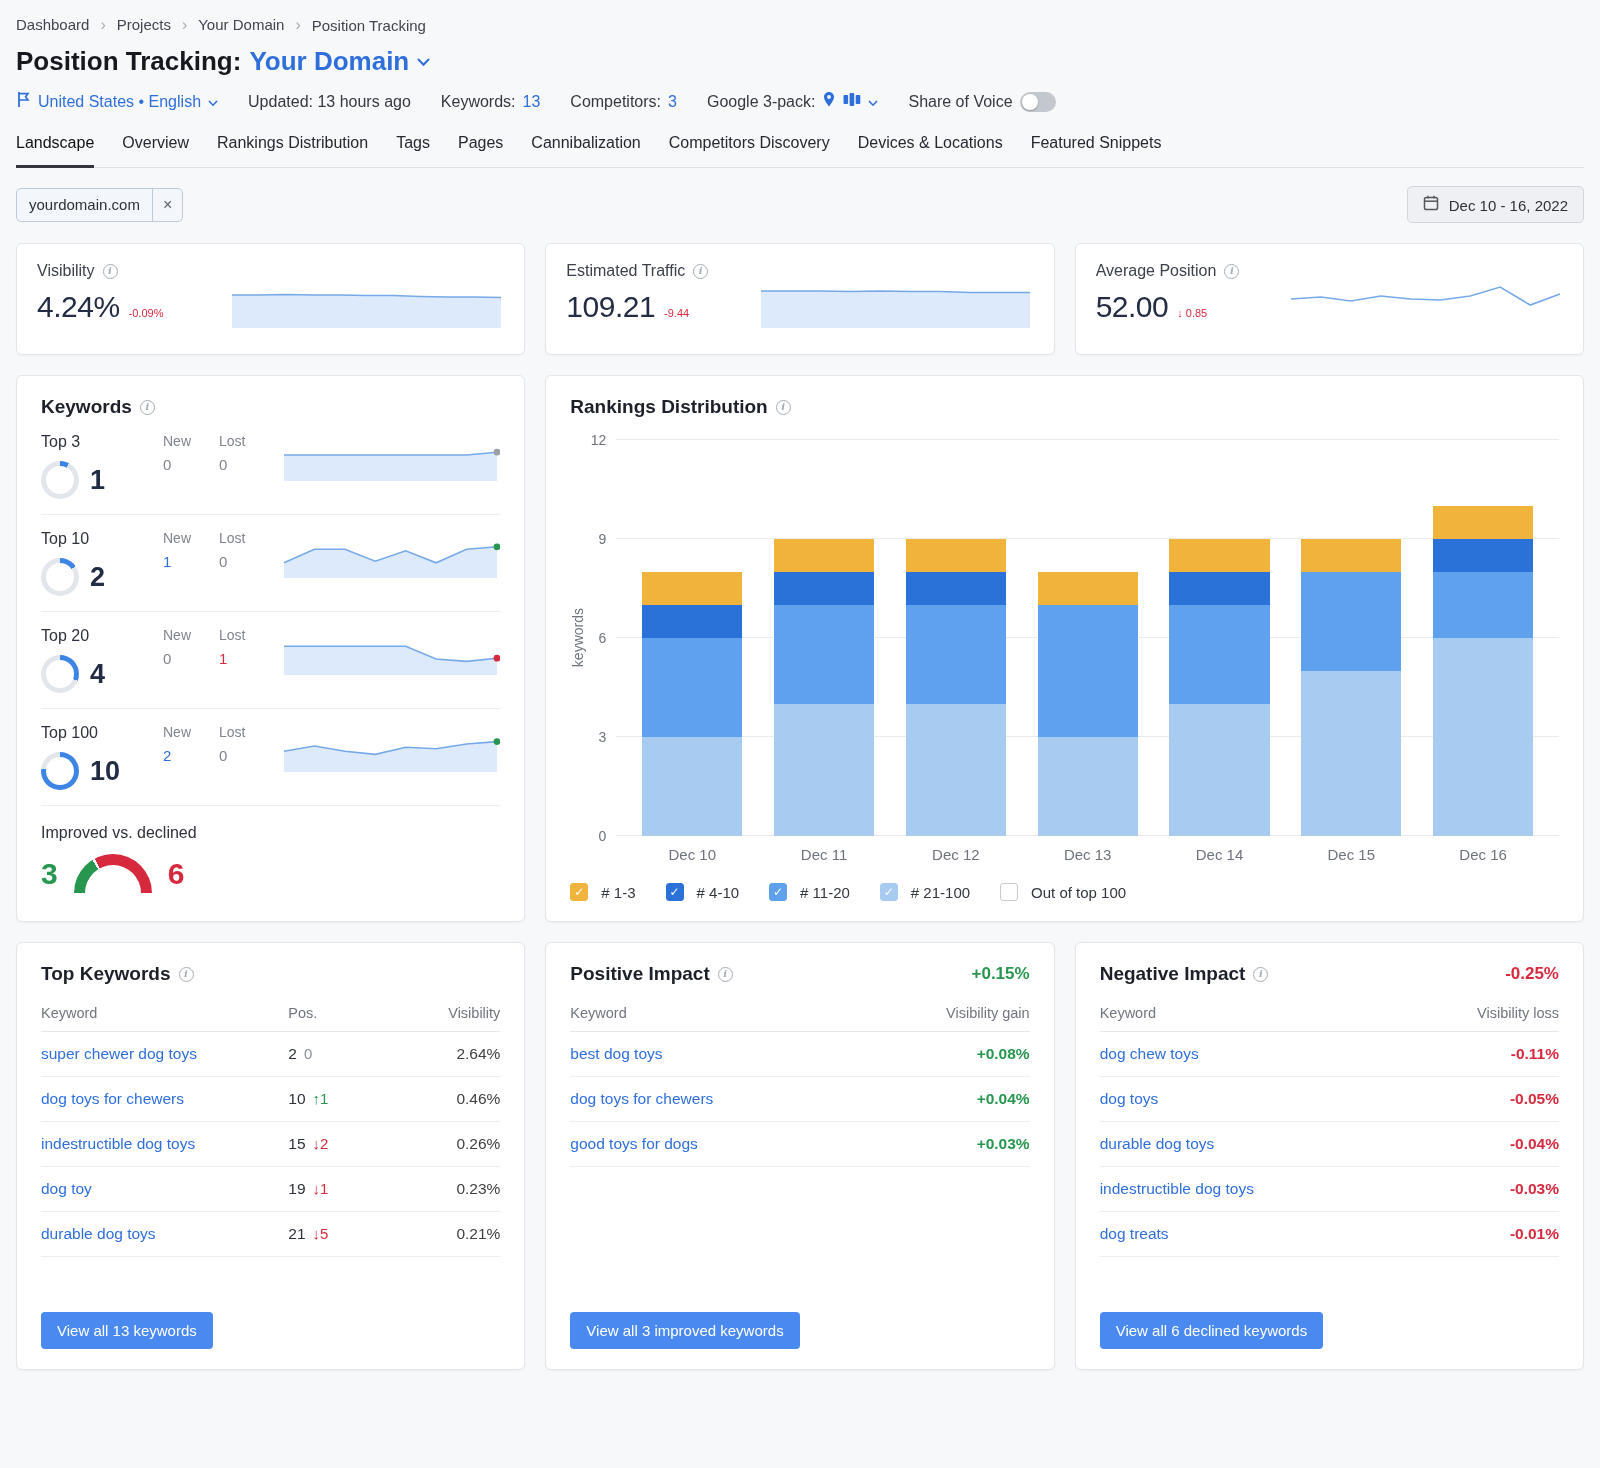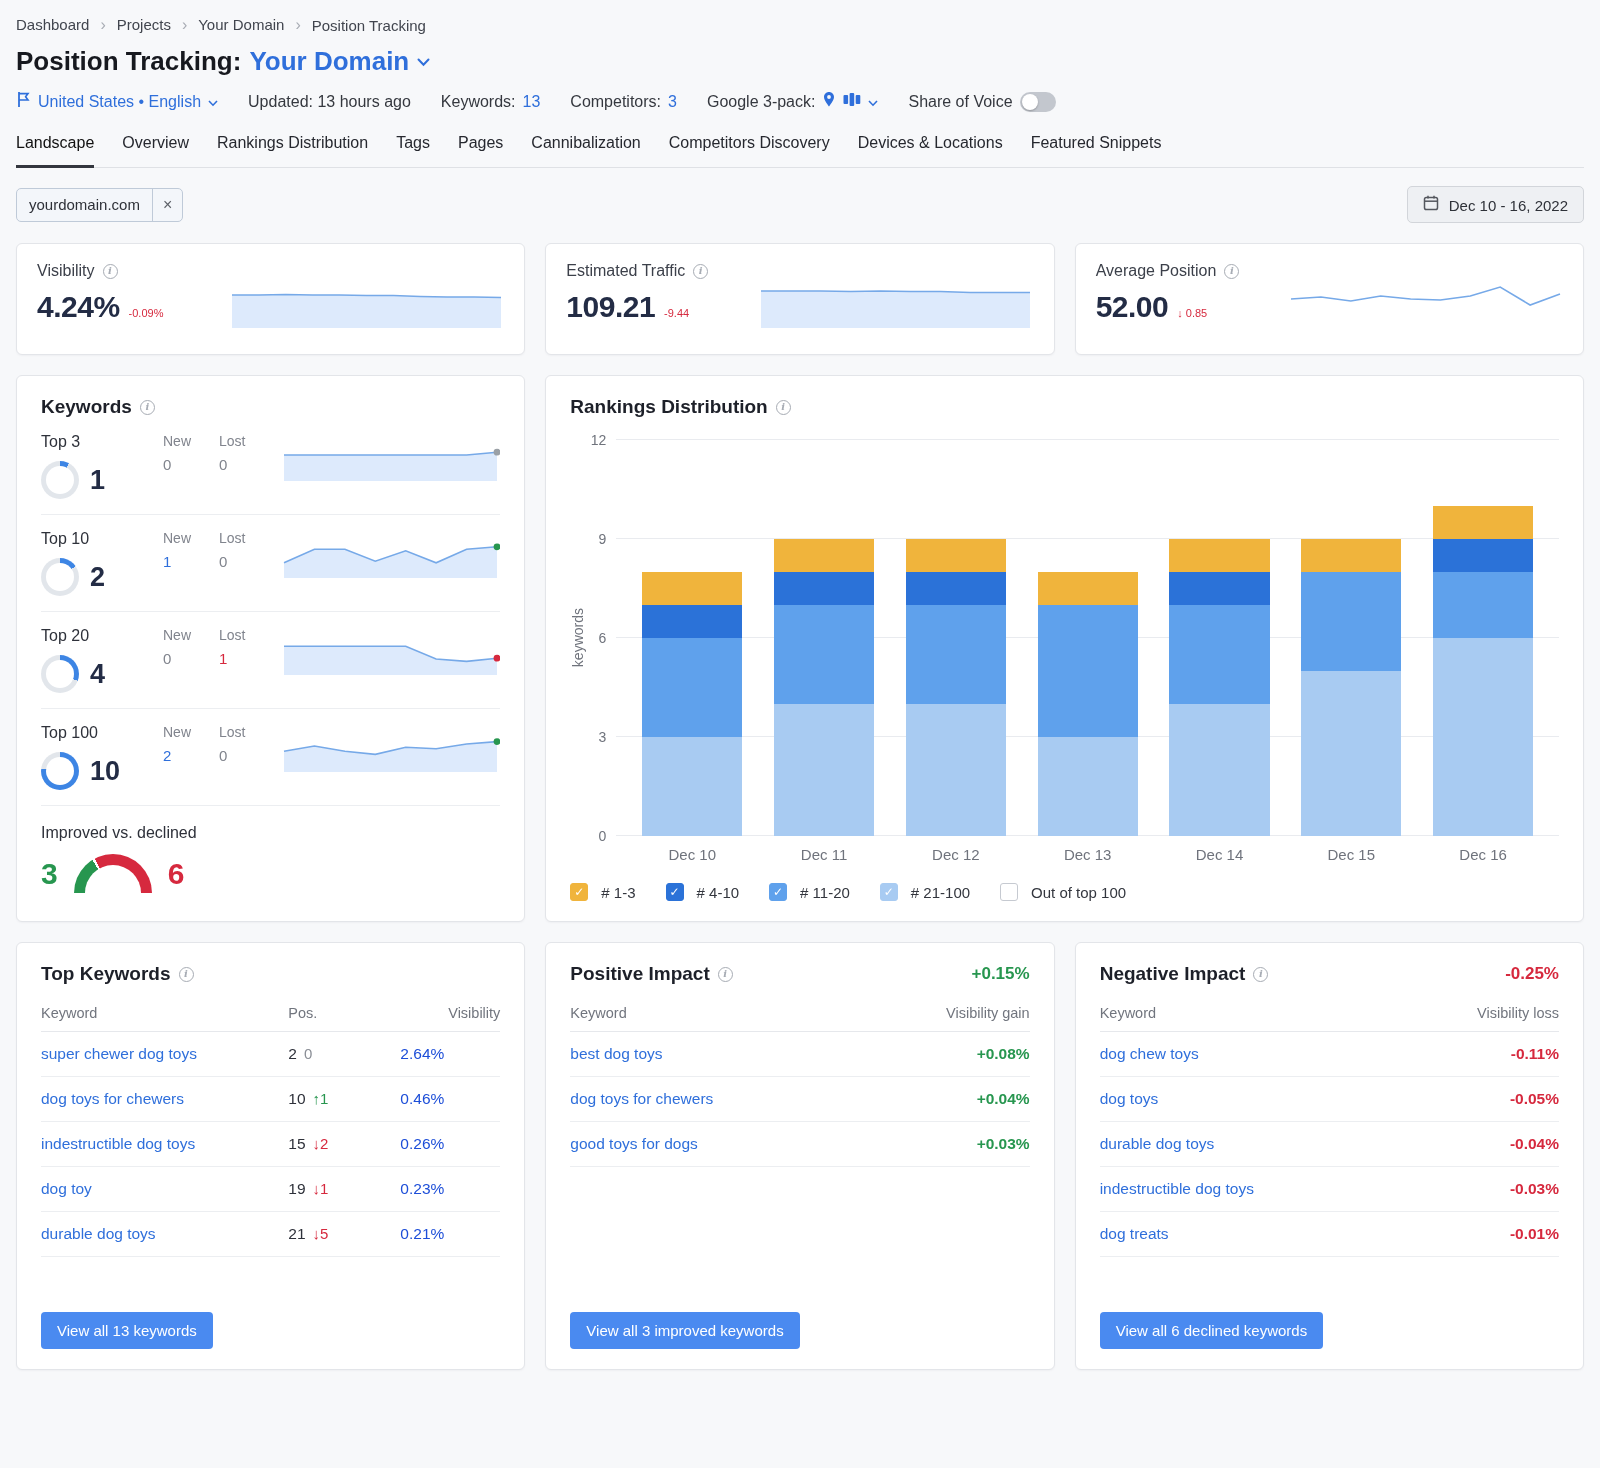--- a/index.html
+++ b/index.html
@@ -57,21 +57,21 @@
   .info-icon{display:inline-flex;align-items:center;justify-content:center;width:15px;height:15px;
     border:1px solid #a7acb4;border-radius:50%;color:#a7acb4;margin-left:8px;cursor:pointer;
     font:italic 700 10px/1 "DejaVu Serif",serif}
   .info-icon::before{content:"i"}
 
   
   .stat-card{display:flex;gap:14px;padding:18px 20px;min-height:112px}
   .stat-left{flex:0 0 auto;min-width:178px}
   .stat-label-row{display:flex;align-items:center;font-size:16px;color:#3c404a}
   .stat-value-row{margin-top:10px;display:flex;align-items:baseline;gap:9px}
-  .stat-value{font-size:30px;font-weight:700;color:var(--navy);letter-spacing:-.5px}
+  .stat-value{font-size:30px;font-weight:400;color:var(--navy);letter-spacing:-.5px}
   .stat-delta{font-size:11px;color:var(--red)}
   .stat-spark{flex:1;height:58px;align-self:center;min-width:120px}
 
   
   .kw-row{display:flex;align-items:flex-start;padding:15px 0;border-bottom:1px solid #eceef1}
   .kw-left{width:122px}
   .kw-label{font-size:16px;color:#2e313a;margin-bottom:10px}
   .kw-ring-line{display:flex;align-items:center;gap:11px}
   .ring{width:38px;height:38px;border-radius:50%;position:relative;flex:0 0 auto}
   .ring::after{content:"";position:absolute;inset:5px;background:#fff;border-radius:50%}
@@ -118,21 +118,21 @@
   
   .card-bottom{display:flex;flex-direction:column;min-height:428px}
   .tk-head{display:grid;grid-template-columns:1fr 112px 100px;font-size:14.5px;color:#71757e;
     padding:12px 0 10px;border-bottom:1px solid #e6e8ec;margin-top:8px}
   .tk-row{display:grid;grid-template-columns:1fr 112px 100px;align-items:center;padding:13px 0;
     border-bottom:1px solid #eceef1;font-size:15.5px}
   .kw-link{color:var(--blue);cursor:pointer}
   .tk-pos{color:#2e313a}
   .chg{margin-left:7px;font-size:15px}
   .chg-neutral{color:#8a8e96}.chg-up{color:var(--green)}.chg-down{color:var(--red)}
-  .tk-vis{color:#1d4ed8}
+  .tk-vis{text-align:right;color:#404040}
   .imp-head{display:flex;justify-content:space-between;font-size:14.5px;color:#71757e;
     padding:12px 0 10px;border-bottom:1px solid #e6e8ec;margin-top:8px}
   .imp-row{display:flex;justify-content:space-between;align-items:center;padding:13px 0;
     border-bottom:1px solid #eceef1;font-size:15.5px}
   .imp-val{font-weight:700}
   .imp-val.pos{color:var(--green)} .imp-val.neg{color:var(--red)}
   .btn-wrap{margin-top:auto;padding-top:20px}
   .btn-primary{background:#4a8af0;color:#fff;border:none;border-radius:4px;padding:10px 16px;
     font-size:15px;cursor:pointer;font-family:inherit}
 </style>

